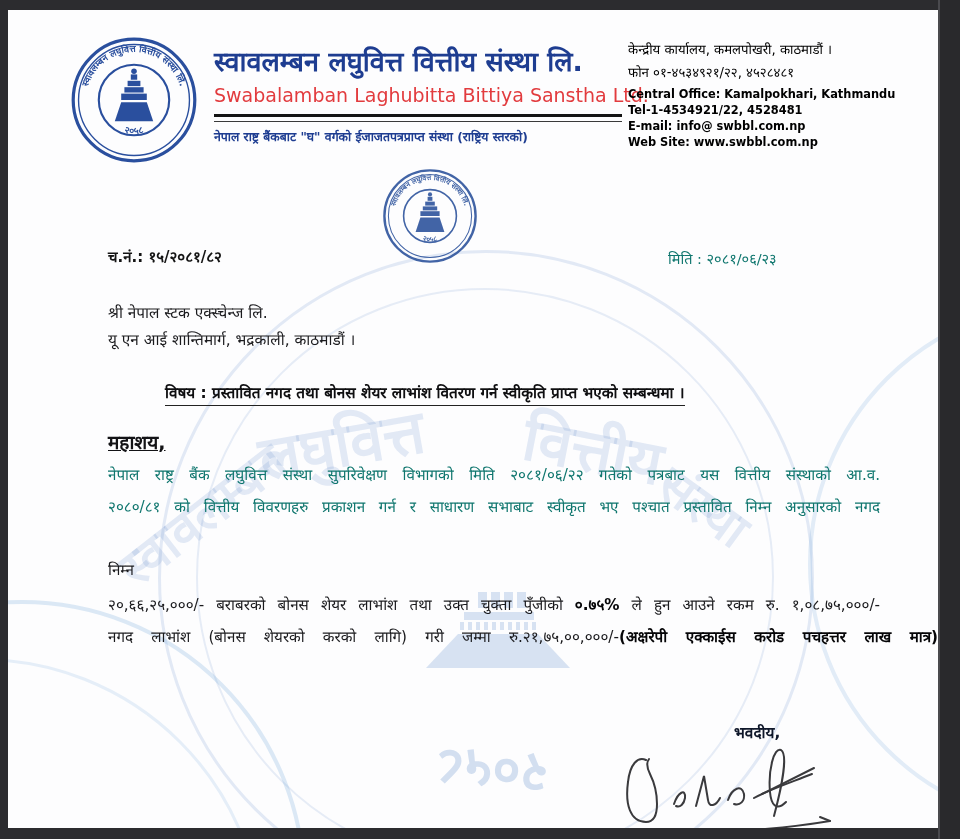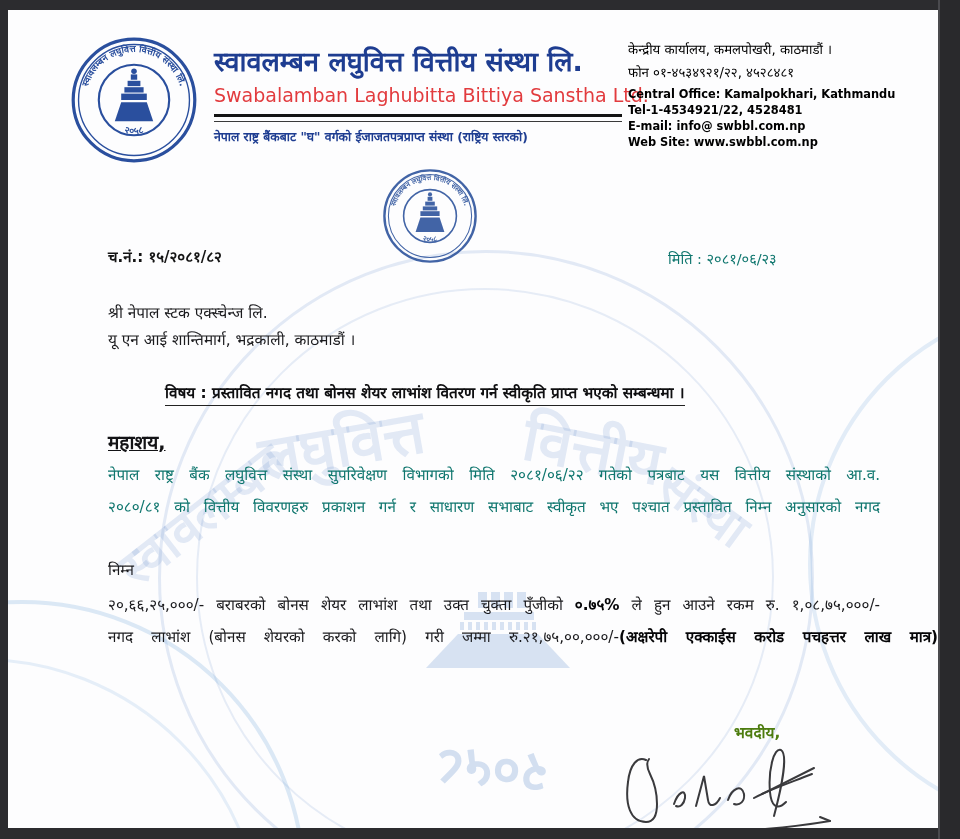--- a/index.html
+++ b/index.html
@@ -60,21 +60,21 @@
   }
   .salutation{position:absolute;left:100px;top:419px;font-size:19px;font-weight:bold;color:#131316;text-decoration:underline;}
   .para1{position:absolute;left:100px;top:449px;width:772px;font-size:15.2px;line-height:32px;color:#0f766e;}
   .jline{text-align:justify;text-align-last:justify;}
   .lline{text-align:left;}
   .nimna{position:absolute;left:100px;top:549px;font-size:15.2px;color:#1a1a1d;text-align:center;}
   .item1{position:absolute;left:100px;top:579px;width:772px;font-size:15.2px;line-height:32px;color:#1a1a1d;}
   .item1 .l3{width:830px;}
   .b{font-weight:bold;color:#050507;}
 
-  .closing{position:absolute;left:726px;top:712px;font-size:15.4px;font-weight:bold;color:#4d7c0f;}
+  .closing{position:absolute;left:726px;top:712px;font-size:15.4px;font-weight:bold;color:#0f172a;}
   .signature{position:absolute;left:608px;top:732px;width:236px;height:94px;}
 </style>
 </head>
 <body>
 
 <div class="page">
 
   <div class="wm">
     <div class="circ c1"></div>
     <div class="circ c2"></div>

